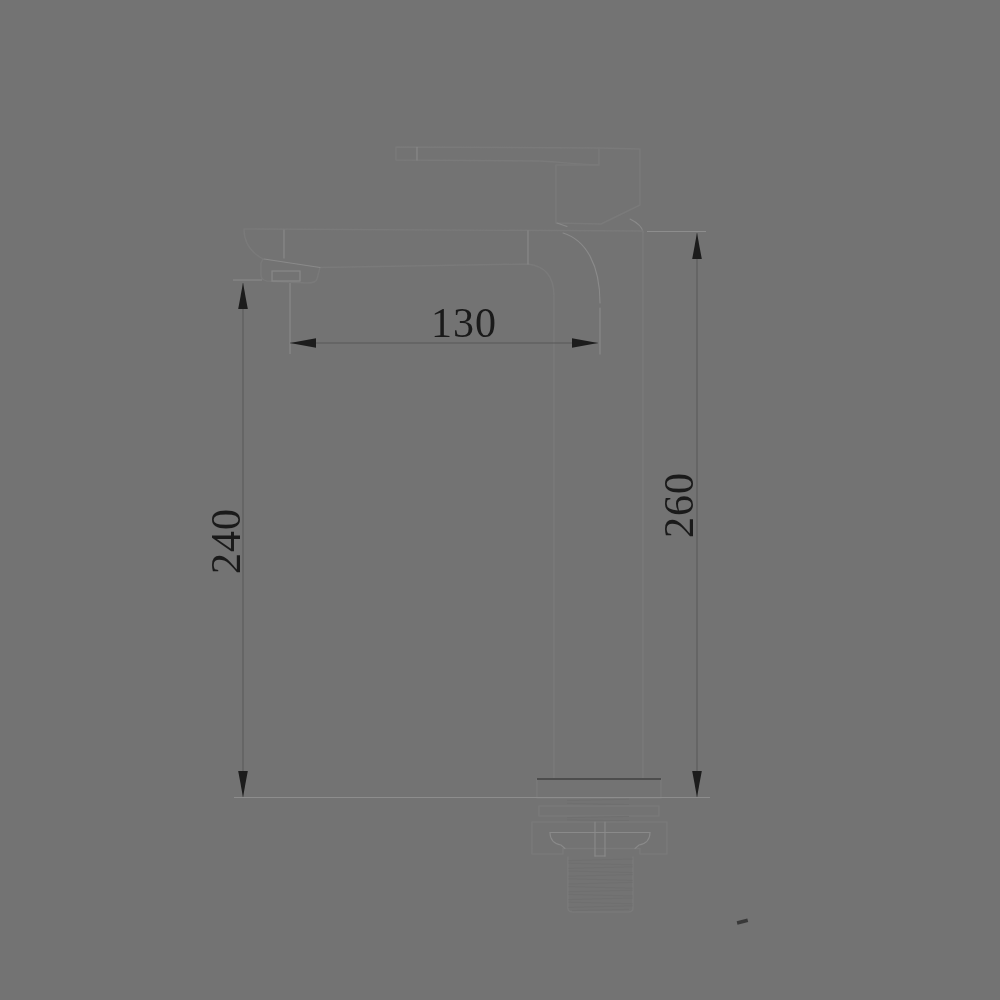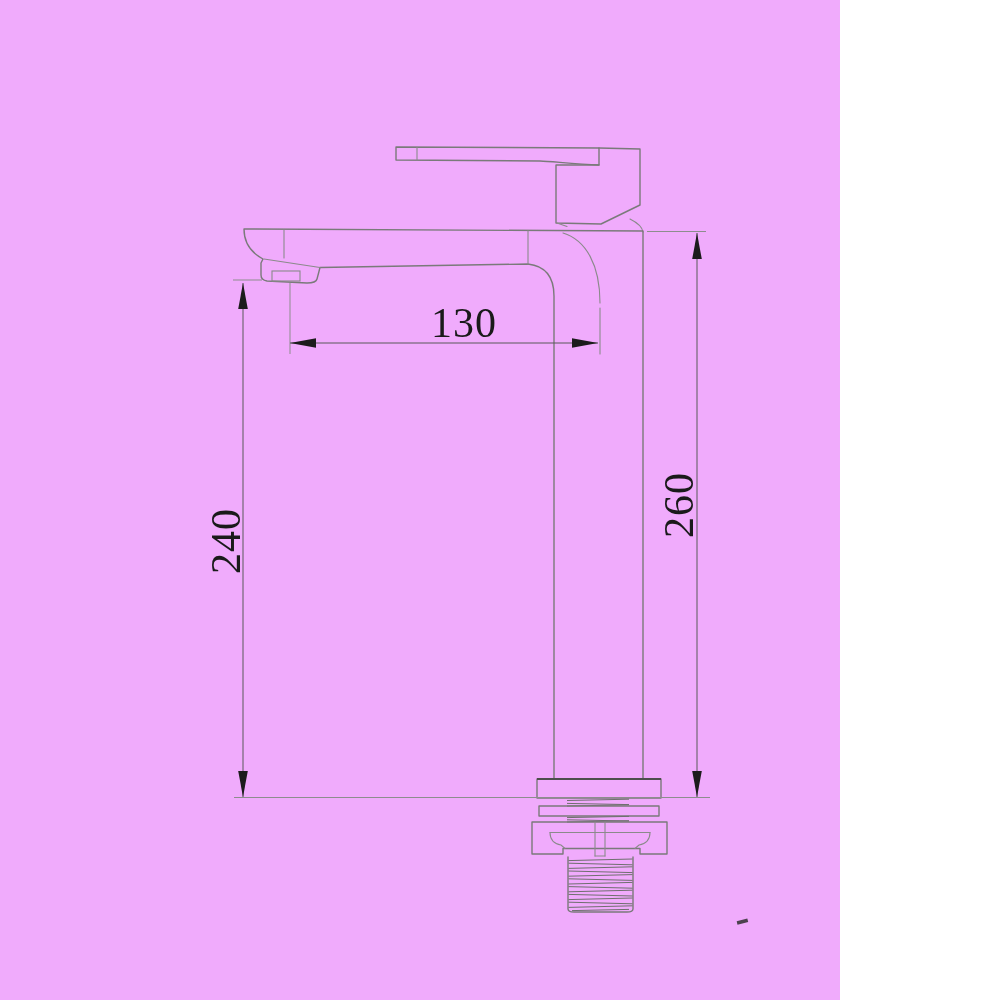--- a/index.html
+++ b/index.html
@@ -5,23 +5,23 @@
   html, body {
     margin: 0;
     padding: 0;
     background: #ffffff;
     width: 1000px;
     height: 1000px;
     font-family: "Liberation Serif", serif;
   }
   .canvas-wrap {
     position: relative;
-    width: 840px;
+    width: 1000px;
     height: 1000px;
-    background: #f0abfc;
+    background: #737373;
     overflow: hidden;
   }
   svg { display: block; }
   .outline   { stroke: #7a7a7a; stroke-width: 1.4; fill: none; stroke-linejoin: round; stroke-linecap: round; }
   .outline-dark { stroke: #4d4d4d; stroke-width: 1.8; fill: none; }
   .detail    { stroke: #8a8a8a; stroke-width: 1.1; fill: none; stroke-linecap: round; }
   .thread    { stroke: #6f6f6f; stroke-width: 1; fill: none; }
   .dim-line  { stroke: #585858; stroke-width: 1; fill: none; }
   .ext-line  { stroke: #8d8d8d; stroke-width: 1; fill: none; }
   .arrow     { fill: #1c1c1c; stroke: none; }

